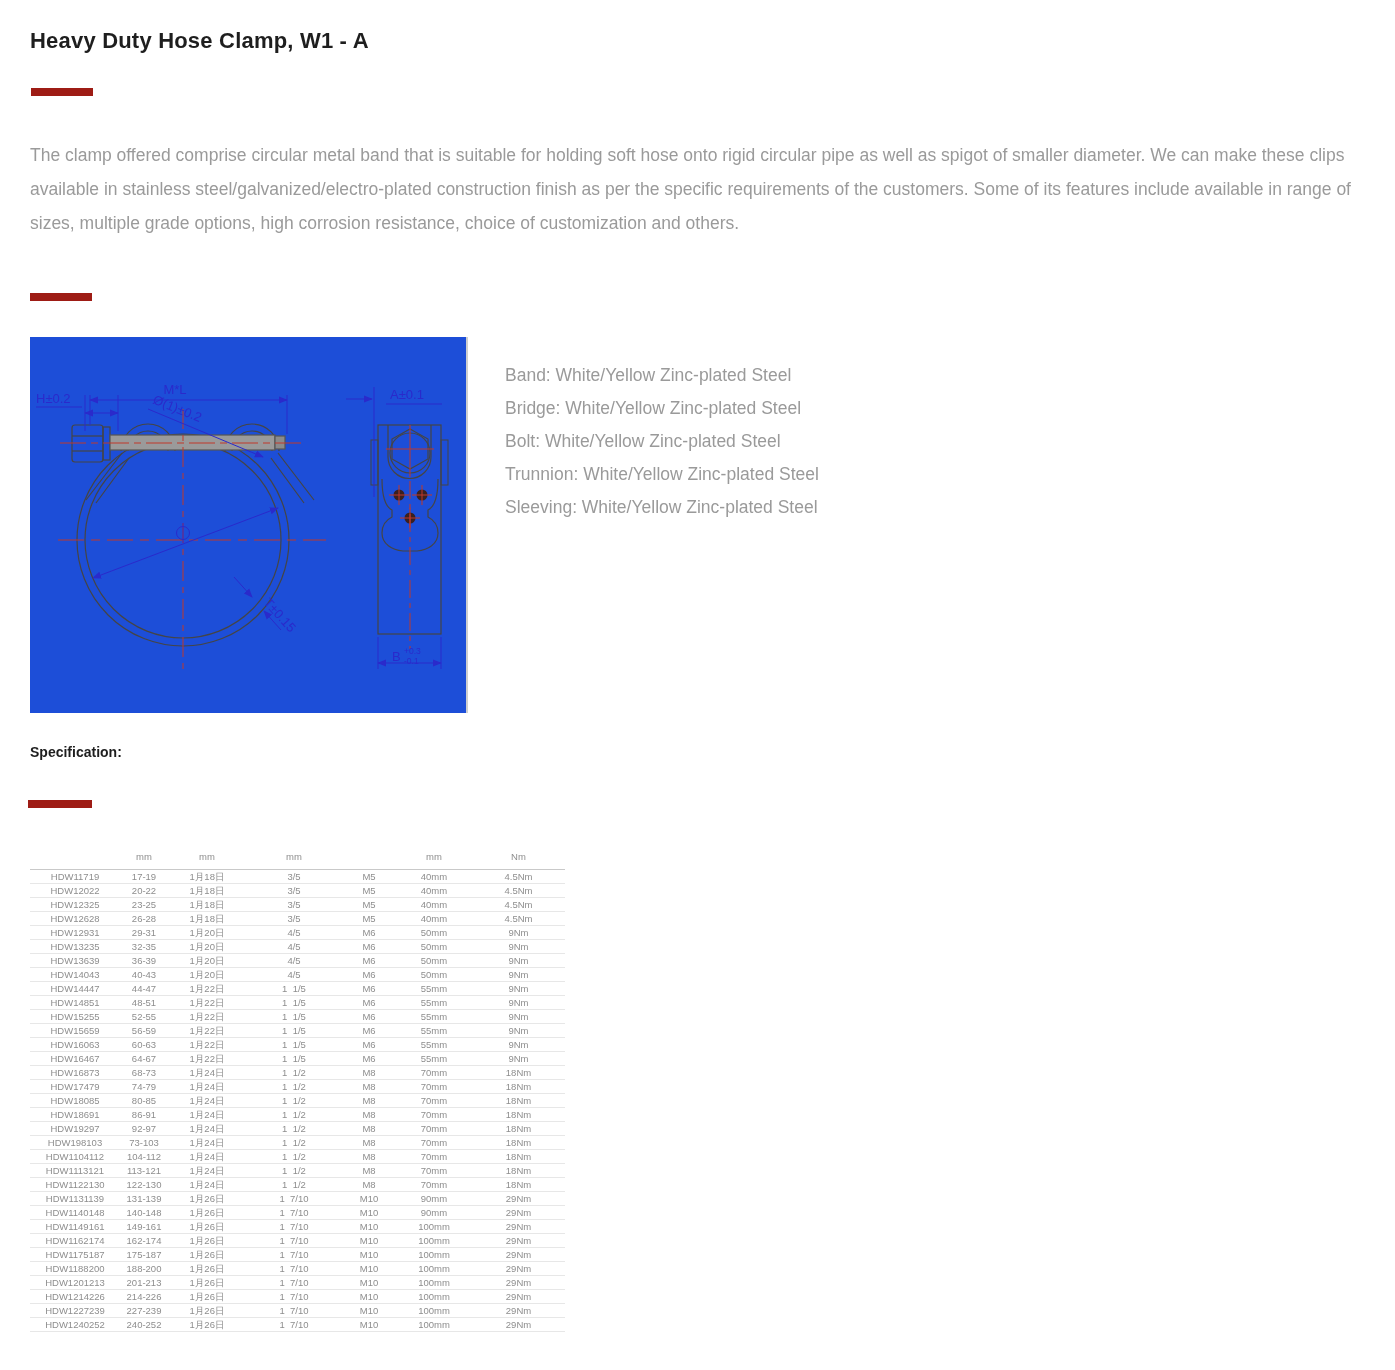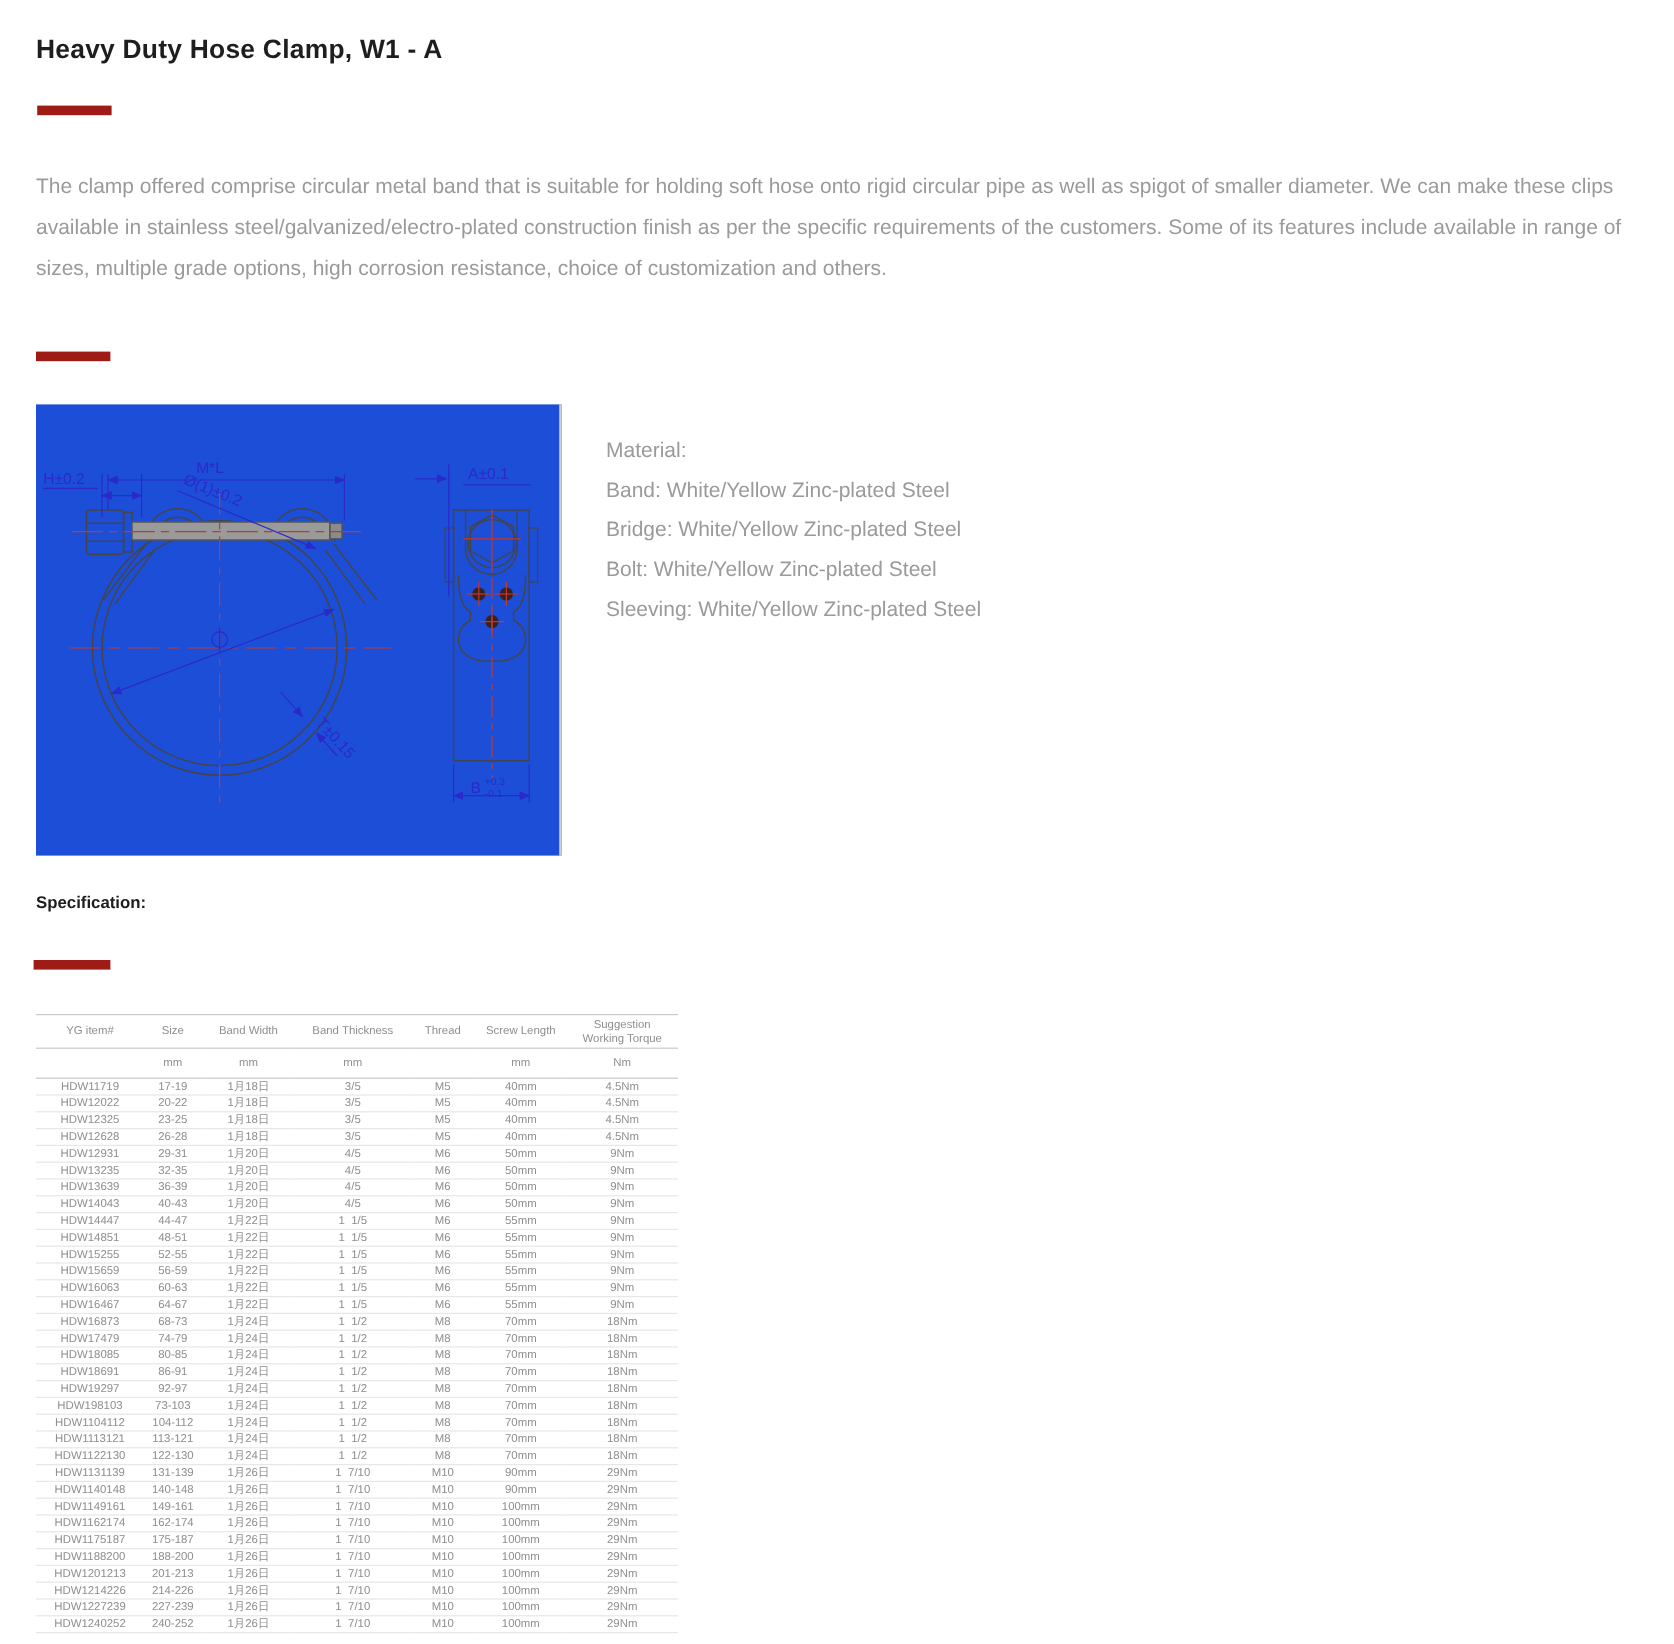--- a/index.html
+++ b/index.html
@@ -169,51 +169,41 @@
       <g fill="#2a2acb" stroke="none">
         <text x="360" y="62" font-size="13">A±0.1</text>
         <text x="362" y="324" font-size="13">B</text>
         <text x="374" y="317" font-size="8.5">+0.3</text>
         <text x="374" y="327" font-size="8.5">-0.1</text>
       </g>
     </svg>
   </div>
 
   <div class="materials">
-    <div>Material:</div>
     <div>Band: White/Yellow Zinc-plated Steel</div>
     <div>Bridge: White/Yellow Zinc-plated Steel</div>
     <div>Bolt: White/Yellow Zinc-plated Steel</div>
+    <div>Trunnion: White/Yellow Zinc-plated Steel</div>
     <div>Sleeving: White/Yellow Zinc-plated Steel</div>
   </div>
 
   <h2 class="spec-heading">Specification:</h2>
   <div class="accent-bar bar-3"></div>
 
   <table class="spec">
     <colgroup>
       <col style="width:90px">
         <col style="width:48px">
         <col style="width:78px">
       <col style="width:96px">
         <col style="width:54px">
         <col style="width:76px">
       <col style="width:93px">
     </colgroup>
     <thead>
-      <tr>
-        <th>YG item#</th>
-        <th>Size</th>
-        <th>Band Width</th>
-        <th>Band Thickness</th>
-        <th>Thread</th>
-        <th>Screw Length</th>
-        <th>Suggestion
-Working Torque</th>
-      </tr>
       <tr class="units">
         <td></td>
         <td>mm</td>
         <td>mm</td>
         <td>mm</td>
         <td></td>
         <td>mm</td>
         <td>Nm</td>
       </tr>
     </thead>

